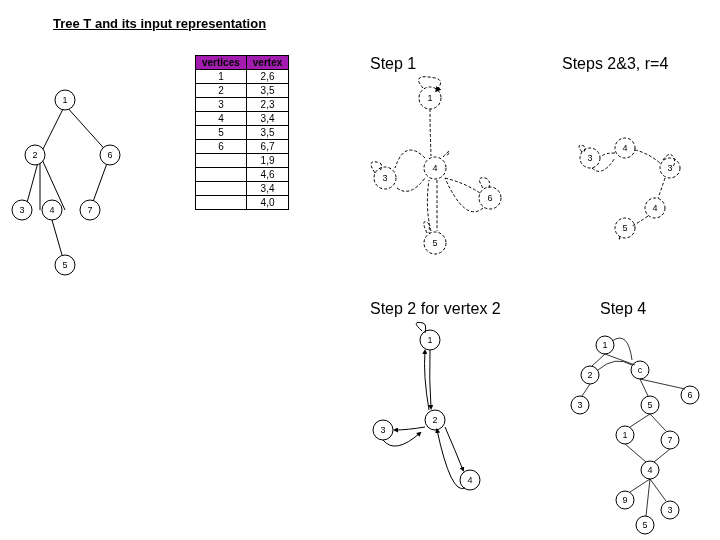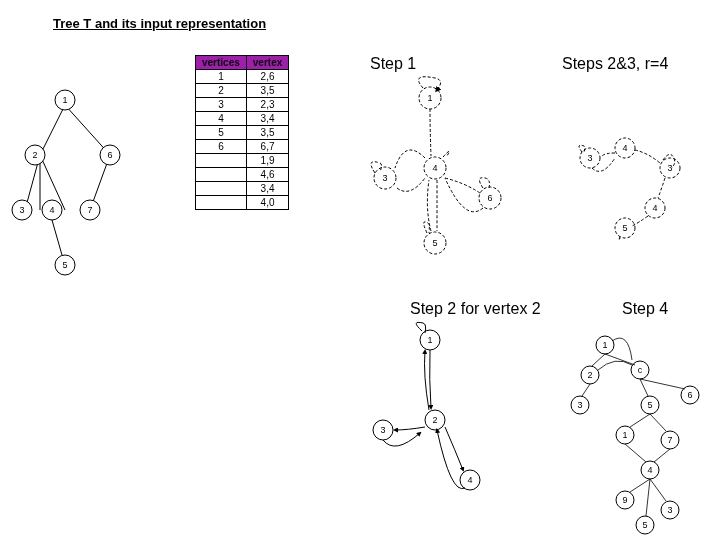--- a/index.html
+++ b/index.html
@@ -242,21 +242,21 @@
     <path class="arrow-dashed" d="M 22,100 Q 32,110 45,90"></path>
     <path class="arrow-dashed" d="M 65,82 Q 78,85 90,95"></path>
     <path class="arrow-dashed" d="M 95,110 Q 90,125 88,130"></path>
     <path class="arrow-dashed" d="M 78,148 Q 68,155 62,158"></path>
     <path class="arrow-dashed" d="M 50,168 Q 48,175 50,170"></path>
 
     <path class="arrow-dashed" d="M 12,84 Q 5,75 14,78 Q 16,79 14,84"></path>
     <path class="arrow-dashed" d="M 93,92 Q 100,82 104,90 Q 106,95 102,100"></path>
   </svg>
 
-  <div class="step-label" style="left:370px; top:300px;margin-left:40px;">Step 2 for vertex 2</div>
+  <div class="step-label" style="left:370px; top:300px;">Step 2 for vertex 2</div>
 
   <svg class="diagram-svg" style="left:355px; top:315px; width:175px; height:210px;">
 
     <circle class="node" cx="75" cy="25" r="10"></circle>
     <text class="node-text" x="75" y="25">1</text>
 
     <circle class="node" cx="80" cy="105" r="10"></circle>
     <text class="node-text" x="80" y="105">2</text>
 
     <circle class="node" cx="28" cy="115" r="10"></circle>
@@ -275,21 +275,21 @@
 
     <path class="arrow-path" d="M 74,95 Q 68,60 70,36" marker-end="url(#arr2)"></path>
 
     <defs>
       <marker id="arr2" markerWidth="5" markerHeight="5" refX="3" refY="2.5" orient="auto">
         <path d="M0,0 L5,2.5 L0,5 Z" fill="black"></path>
       </marker>
     </defs>
   </svg>
 
-  <div class="step-label" style="left:600px; top:300px;margin-left:22px;">Step 4</div>
+  <div class="step-label" style="left:600px; top:300px;">Step 4</div>
 
   <svg class="diagram-svg" style="left:570px; top:315px; width:150px; height:220px;">
 
     <circle class="node" cx="35" cy="30" r="9"></circle>
     <text class="node-text" x="35" y="30">1</text>
 
     <circle class="node" cx="20" cy="60" r="9"></circle>
     <text class="node-text" x="20" y="60">2</text>
 
     <circle class="node" cx="10" cy="90" r="9"></circle>

